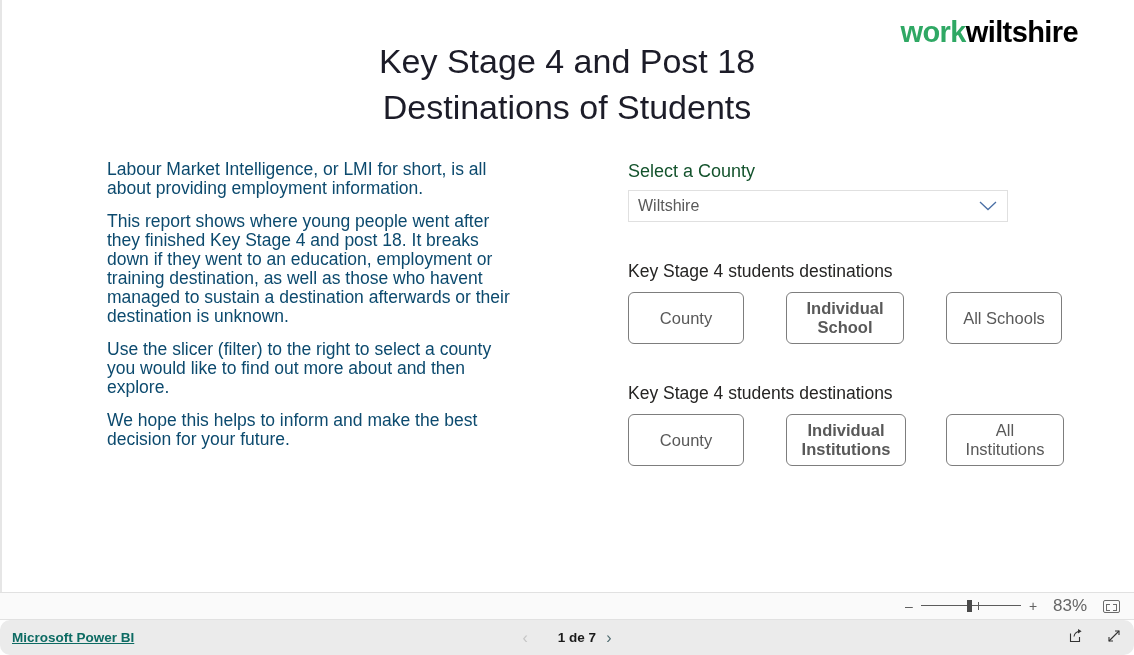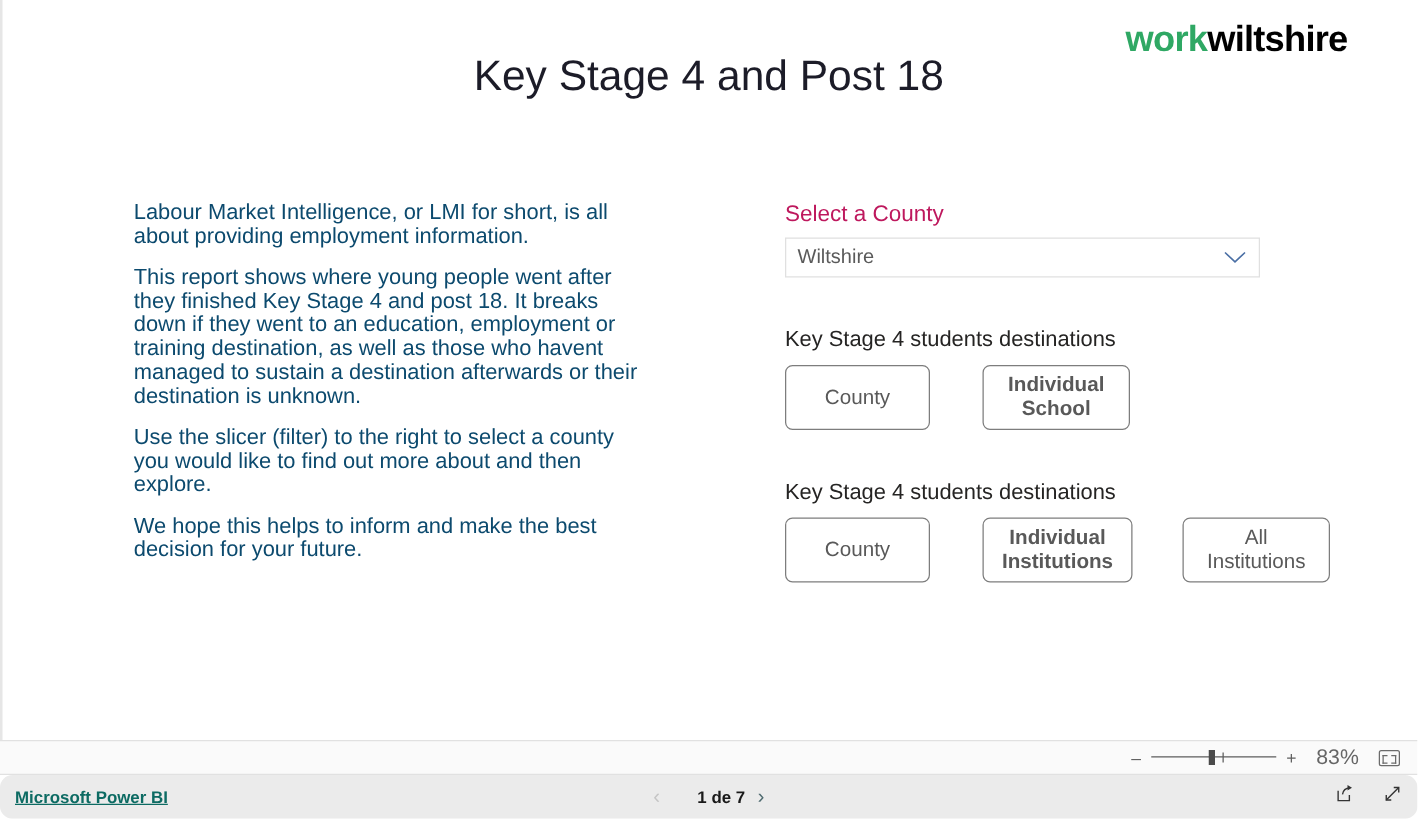--- a/index.html
+++ b/index.html
@@ -45,21 +45,21 @@
   .para {
     font-size: 17.5px; line-height: 19px; color: #0c4a6e;
     margin-bottom: 14px;
   }
   .para:last-child { margin-bottom: 0; }
 
   
   .right-col { position: absolute; left: 626px; top: 160px; width: 450px; }
 
   .slicer-label {
-    font-size: 18px; color: #be185d; margin-bottom: 8px; line-height: 22px;
+    font-size: 18px; color: #14532d; margin-bottom: 8px; line-height: 22px;
   }
   .slicer-box {
     width: 380px; height: 32px;
     border: 1px solid #e0e0e0; background: #fff;
     display: flex; align-items: center; justify-content: space-between;
     padding: 0 10px 0 9px;
   }
   .slicer-value { font-size: 16px; color: #5a5a5a; line-height: 1; }
   .chev { width: 18px; height: 10px; display:block; }
   .chev svg { display:block; }
@@ -162,20 +162,21 @@
 <div id="app">
 
   <div class="canvas">
 
     <div class="logo">
       <span class="lw1">work</span><span class="lw2">wiltshire</span>
     </div>
 
     <div class="title">
       <span class="tline">Key Stage 4 and Post 18</span>
+      <span class="tline">Destinations of Students</span>
     </div>
 
     <div class="left-col">
       <p class="para">Labour Market Intelligence, or LMI for short, is all about providing employment information.</p>
       <p class="para">This report shows where young people went after they finished Key Stage 4 and post 18. It breaks down if they went to an education, employment or training destination, as well as those who havent managed to sustain a destination afterwards or their destination is unknown.</p>
       <p class="para">Use the slicer (filter) to the right to select a county you would like to find out more about and then explore.</p>
       <p class="para">We hope this helps to inform and make the best decision for your future.</p>
     </div>
 
     <div class="right-col">
@@ -196,20 +197,25 @@
           <div class="nav-btn b-county">
             <span>
                 <span class="t2">County</span>
               </span>
           </div>
           <div class="nav-btn b-mid">
             <span>
               <span class="t2">Individual</span>
               <span class="t2">School</span>
             </span>
+          </div>
+          <div class="nav-btn b-last">
+            <span>
+                <span class="t2">All Schools</span>
+              </span>
           </div>
         </div>
       </div>
 
       <div class="group g2">
         <div class="group-title">Key Stage 4 students destinations</div>
         <div class="btn-row">
           <div class="nav-btn b-county">
             <span>
                 <span class="t2">County</span>

